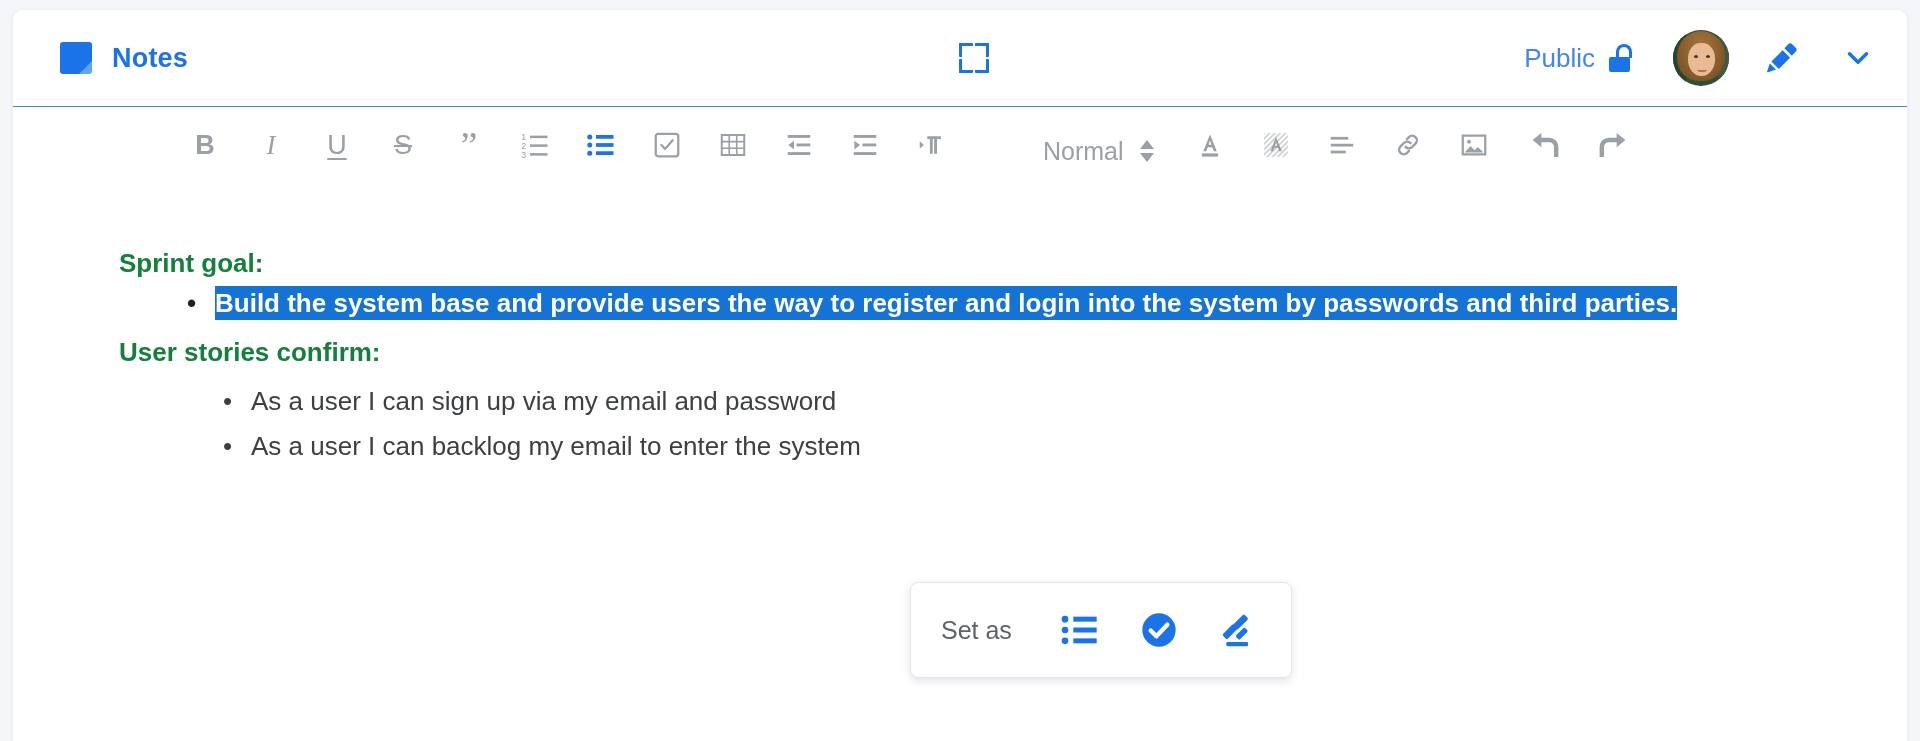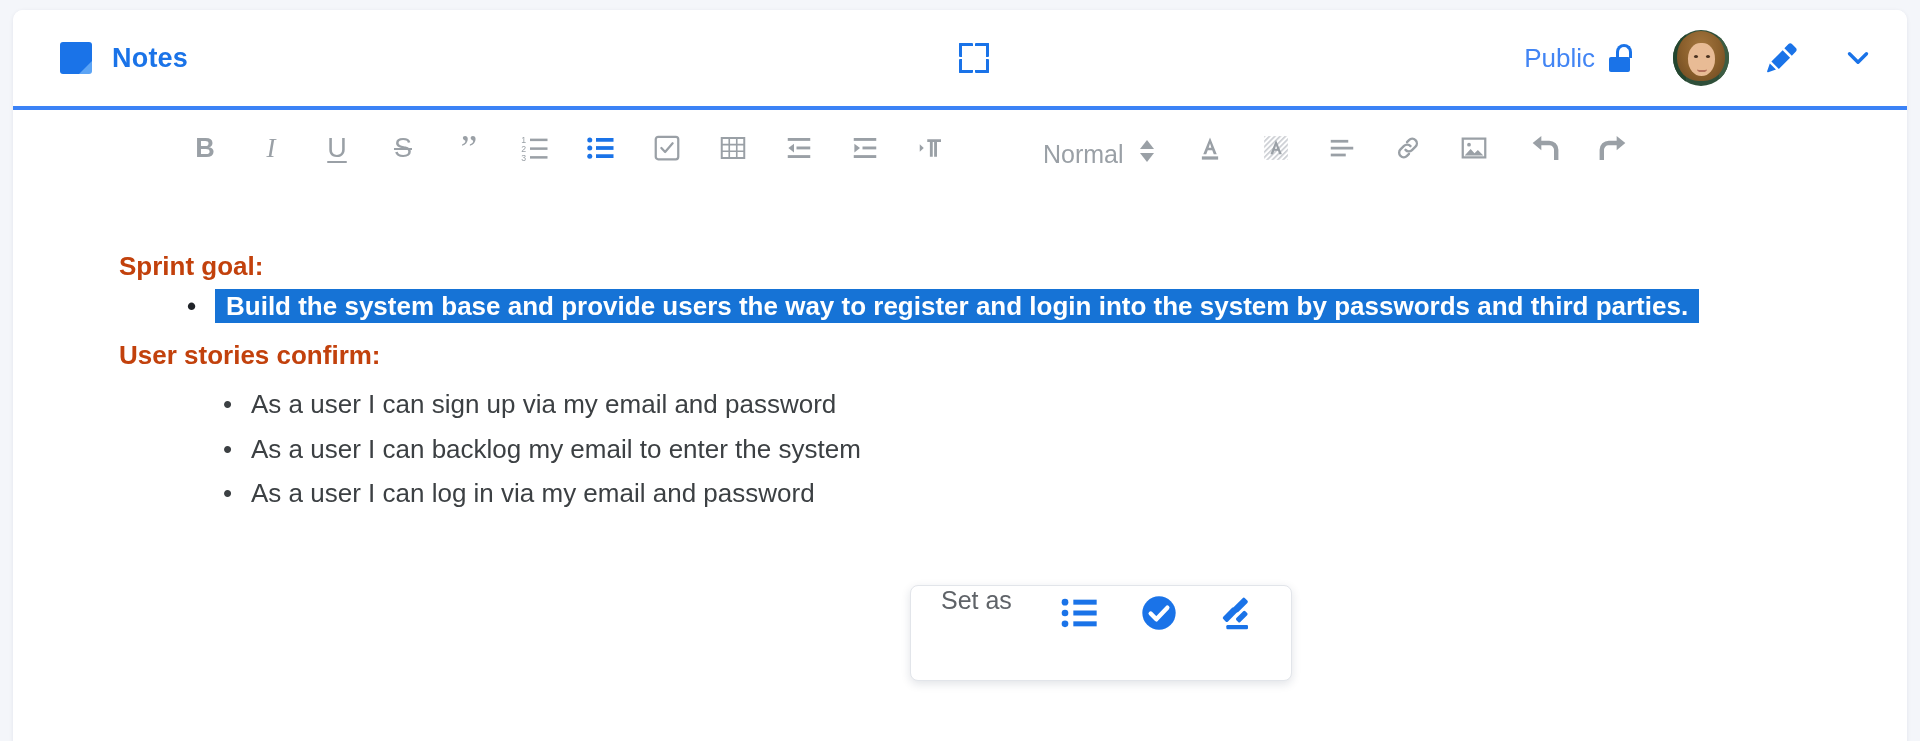--- a/index.html
+++ b/index.html
@@ -23,21 +23,21 @@
     background: #ffffff;
     border-radius: 10px 10px 0 0;
     box-shadow: 0 1px 4px rgba(16,30,60,0.08);
     overflow: hidden;
   }
 
   
   .header {
     position: relative;
     height: 96px;
-    border-bottom: 4px solid #3b82f6;
+    border-bottom: 1px solid #3b82f6;
     background: #fff;
   }
   .header-left {
     position: absolute;
     left: 47px;
     top: 0;
     height: 96px;
     display: flex;
     align-items: center;
     gap: 20px;
@@ -233,20 +233,21 @@
   .tb-letter.under { text-decoration: underline; text-underline-offset: 4px; }
   .tb-letter.strike { text-decoration: line-through; }
   .tb-quote {
     font-size: 38px;
     color: #9aa0a6;
     line-height: 0.55;
     font-family: "Liberation Serif", serif;
   }
   .style-select {
     display: flex;
+    align-items: center;
     gap: 16px;
     margin: 12px 18px 0 88px;
   }
   .style-select .label {
     font-size: 25px;
     color: #9aa0a6;
     white-space: nowrap;
   }
   .spin {
     display: flex;
@@ -270,21 +271,21 @@
     background: #fff;
     height: 560px;
   }
   .doc-inner {
     padding-left: 106px;
     padding-right: 60px;
   }
   .doc-heading {
     font-size: 26px;
     font-weight: bold;
-    color: #c2410c;
+    color: #15803d;
     line-height: 1.42;
     margin: 0 0 2px 0;
   }
   .doc-heading.second { margin-top: 12px; }
 
   .sel-list {
     margin: 0;
     padding: 0 0 0 96px;
     list-style: none;
   }
@@ -293,21 +294,21 @@
     font-size: 26px;
     font-weight: bold;
     line-height: 1.47;
     color: #ffffff;
   }
   .sel-hl {
     background: #1673d6;
     color: #ffffff;
     box-decoration-break: clone;
     -webkit-box-decoration-break: clone;
-    padding: 2px 11px;
+    padding: 2px 0;
   }
   .sel-list li::before {
     content: "\2022";
     position: absolute;
     left: -28px;
     top: 0;
     color: #1f2328;
     font-size: 26px;
   }
 
@@ -332,20 +333,21 @@
     font-size: 26px;
   }
 
   
   .setas-popup {
     position: absolute;
     left: 897px;
     top: 399px;
     height: 96px;
     display: flex;
+    align-items: center;
     gap: 7px;
     background: #ffffff;
     border: 1px solid #e2e5ea;
     border-radius: 8px;
     box-shadow: 0 3px 10px rgba(20,35,70,0.13);
     padding: 0 26px 0 30px;
     box-sizing: border-box;
   }
   .setas-label {
     font-size: 25px;
@@ -569,21 +571,20 @@
 
       <ul class="sel-list">
         <li><span class="sel-hl">Build the system base and provide users the way to register and login into the system by passwords and third parties.</span></li>
       </ul>
 
       <p class="doc-heading second">User stories confirm:</p>
 
       <ul class="plain-list">
         <li><span>As a user I can sign up via my email and password</span></li>
         <li><span>As a user I can backlog my email to enter the system</span></li>
-        <li><span>As a user I can log in via my email and password</span></li>
       </ul>
     </div>
 
     <div class="setas-popup">
       <span class="setas-label">Set as</span>
 
       <div class="setas-btn">
         <svg viewBox="0 0 24 24" width="40" height="40">
           <circle cx="3" cy="5.5" r="2" fill="#1a73e8"></circle>
           <circle cx="3" cy="12" r="2" fill="#1a73e8"></circle>

